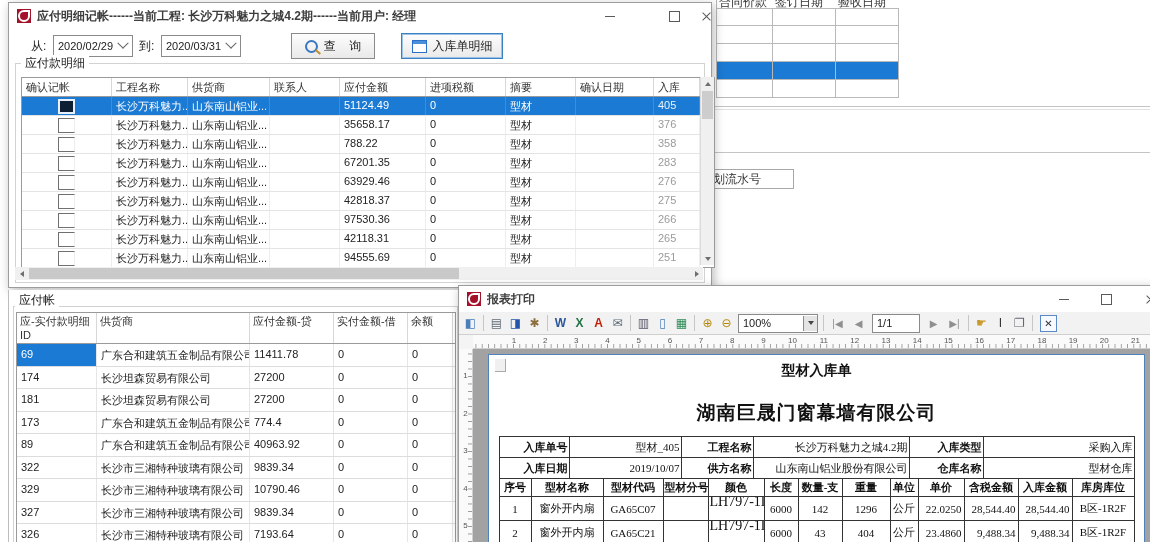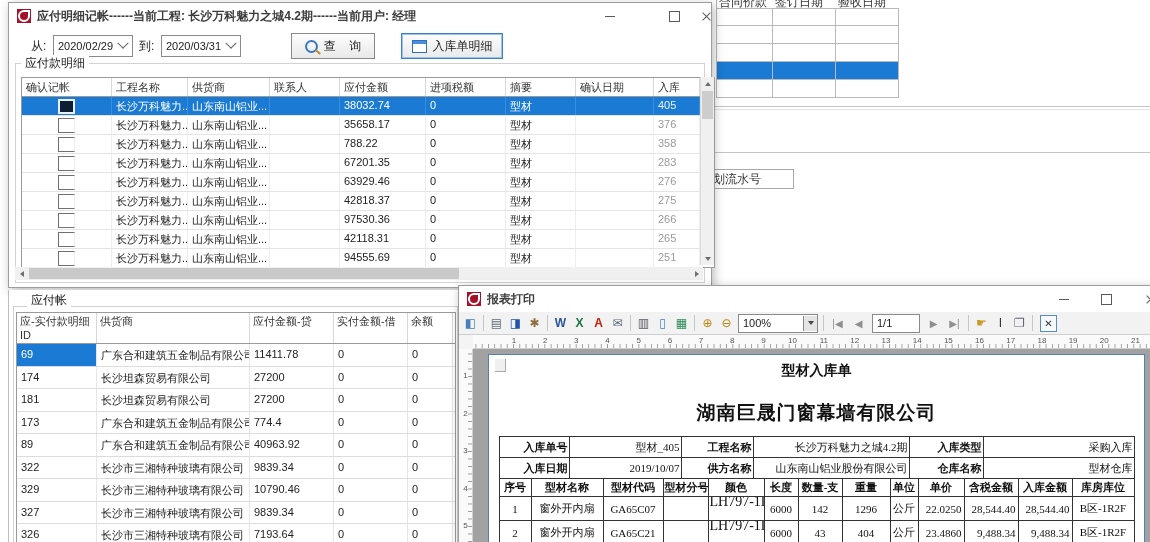--- a/index.html
+++ b/index.html
@@ -241,21 +241,21 @@
       </div>
     <div id="t1-body">
 
         <div class="t1-row t1-grid selected">
           <span class="cbc">
             <span class="cb"></span>
           </span>
           <span>长沙万科魅力...</span>
           <span>山东南山铝业...</span>
           <span></span>
-          <span>38032.74</span>
+          <span>51124.49</span>
           <span>0</span>
           <span>型材</span>
           <span></span>
           <span class="dim">405</span>
         </div>
 
         <div class="t1-row t1-grid">
           <span class="cbc">
             <span class="cb"></span>
           </span>
@@ -384,21 +384,21 @@
         <span class="tri-lf"></span>
       </span>
     <span class="thumb-h" style="left:14px;width:430px;"></span>
     <span class="sb-btn" style="position:absolute;right:0;">
         <span class="tri-rt"></span>
       </span>
   </div>
 </div>
 
 <div id="pp">
-  <span class="group-label" style="left:18px;top:2px;">应付帐</span>
+  <span class="group-label" style="left:6px;top:2px;">应付帐</span>
   <div class="groupbox" id="pp-box"></div>
   <div id="pp-table">
     <div id="pp-head" class="pp-grid">
 
     <span>应-实付款明细ID</span>
         <span>供货商</span>
         <span>应付金额-贷</span>
         <span>实付金额-借</span>
         <span>余额</span>
       </div>

